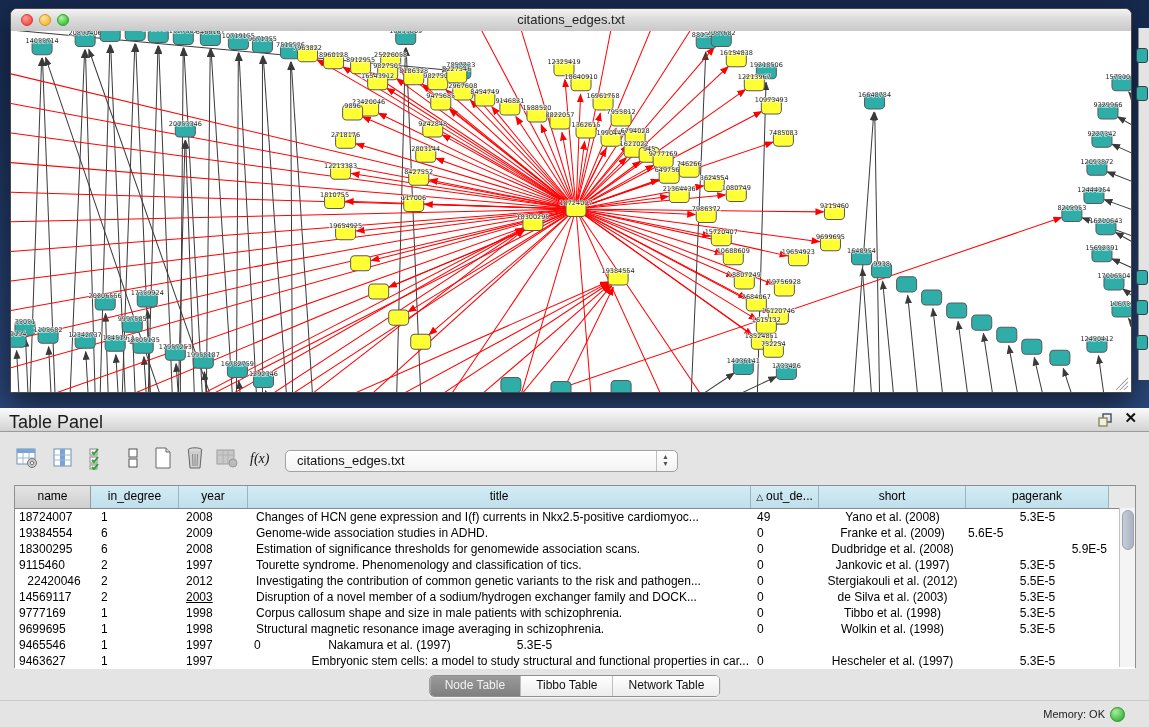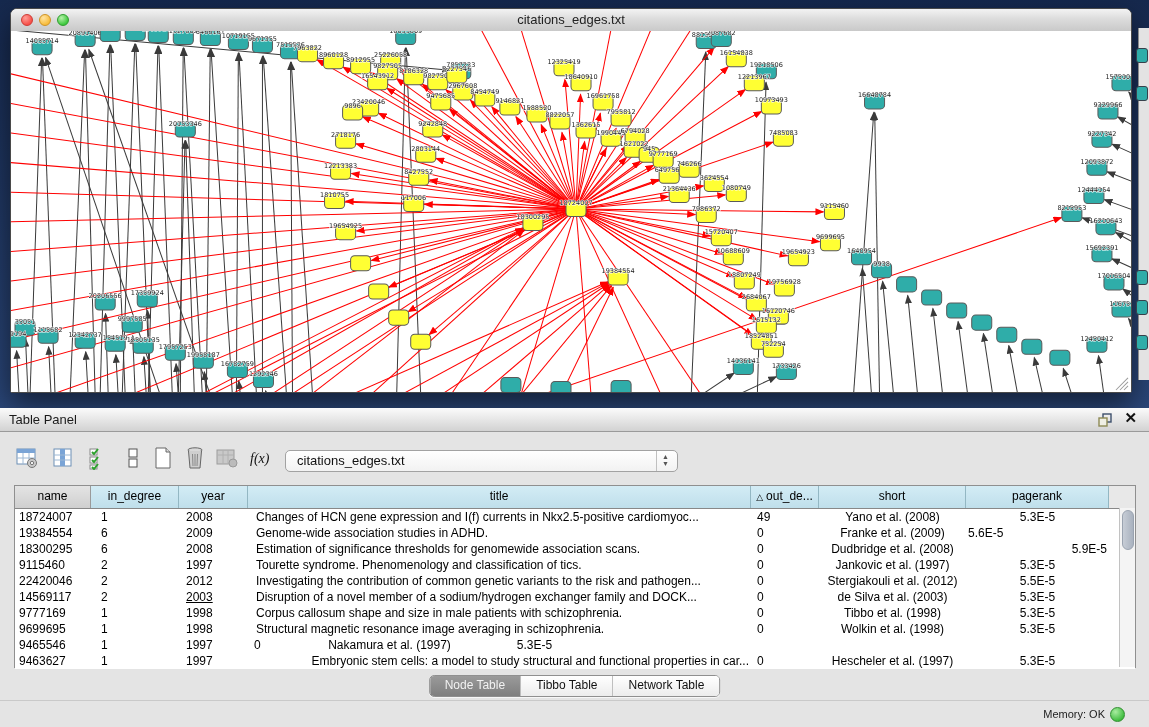--- a/index.html
+++ b/index.html
@@ -20,21 +20,21 @@
   .canvas{position:absolute;left:0;top:22px;right:0;bottom:0;background:#fff;overflow:hidden;}
   .canvas svg{display:block;width:100%;height:100%;}
 
   
   .sliver{position:absolute;left:1138px;top:28px;width:11px;height:352px;background:#e3e3e3;border-left:1px solid #8a8a8a;}
   .sliver .mini{position:absolute;left:-3px;width:10px;height:13px;background:#2fada9;border:1px solid #38414b;border-radius:3px;}
 
   
   .table-panel{position:absolute;left:0;top:408px;width:1149px;height:319px;background:#e4e4e4;}
   .tp-header{position:relative;height:23px;background:linear-gradient(180deg,#fbfbfb,#d2d2d2);border-bottom:1px solid #9a9a9a;}
-  .tp-header .tp-title{position:absolute;left:9px;top:4px;font-size:13px;color:#1b1b1b;}
+  .tp-header .tp-title{position:absolute;left:9px;top:4px;font-size:18px;color:#1b1b1b;}
   .tp-float{position:absolute;right:36px;top:4px;width:16px;height:16px;cursor:default;}
   .tp-close{position:absolute;right:12px;top:1px;font-size:15px;font-weight:bold;color:#111;cursor:default;}
 
   .toolbar{position:absolute;left:0;top:23px;width:100%;height:60px;}
   .tb-btn{position:absolute;top:14px;width:30px;height:30px;display:flex;align-items:center;justify-content:center;}
   .combo{position:absolute;left:285px;top:19px;width:393px;height:22px;background:linear-gradient(180deg,#ffffff,#f2f2f2);
     border:1px solid #a2a2a2;border-radius:5px;box-sizing:border-box;font-size:13px;color:#111;line-height:20px;padding-left:11px;}
   .combo .steppers{position:absolute;right:0;top:0;width:20px;height:20px;border-left:1px solid #c0c0c0;}
   .combo .steppers span{position:absolute;left:5px;font-size:7px;color:#555;line-height:7px;}
 
@@ -860,21 +860,21 @@
           <div class="trow">
             <div class="td" style="width: 76px; text-align: left; padding-left: 4px;">9115460</div>
             <div class="td" style="width: 88px; text-align: left; padding-left: 10px;">2</div>
             <div class="td" style="width: 69px; text-align: left; padding-left: 7px;">1997</div>
             <div class="td" style="width: 503px; text-align: left; padding-left: 8px;">Tourette syndrome. Phenomenology and classification of tics.</div>
             <div class="td" style="width: 68px; text-align: left; padding-left: 6px;">0</div>
             <div class="td" style="width: 147px; text-align: center;">Jankovic et al. (1997)</div>
             <div class="td" style="width: 143px; text-align: center;">5.3E-5</div>
           </div>
           <div class="trow">
-            <div class="td" style="width: 76px; text-align: left; padding-left: 4px;">22420046</div>
+            <div class="td" style="width: 76px; text-align: center; padding-left: 4px;">22420046</div>
             <div class="td" style="width: 88px; text-align: left; padding-left: 10px;">2</div>
             <div class="td" style="width: 69px; text-align: left; padding-left: 7px;">2012</div>
             <div class="td" style="width: 503px; text-align: left; padding-left: 8px;">Investigating the contribution of common genetic variants to the risk and pathogen...</div>
             <div class="td" style="width: 68px; text-align: left; padding-left: 6px;">0</div>
             <div class="td" style="width: 147px; text-align: center;">Stergiakouli et al. (2012)</div>
             <div class="td" style="width: 143px; text-align: center;">5.5E-5</div>
           </div>
           <div class="trow">
             <div class="td" style="width: 76px; text-align: left; padding-left: 4px;">14569117</div>
             <div class="td" style="width: 88px; text-align: left; padding-left: 10px;">2</div>

